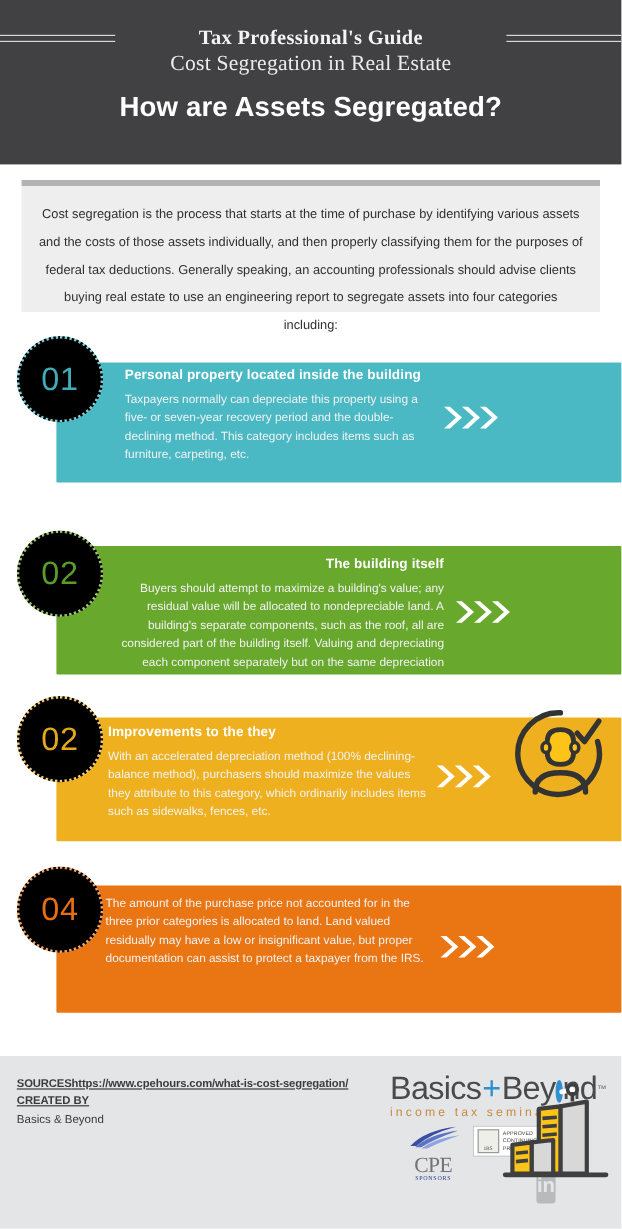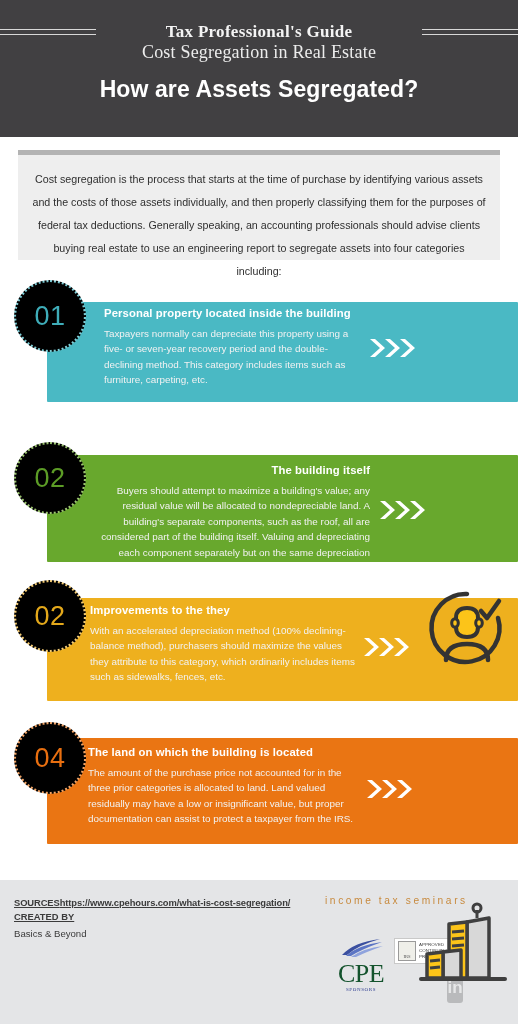--- a/index.html
+++ b/index.html
@@ -249,22 +249,22 @@
   .badges {
     position: absolute;
     left: 337px; top: 58px;
     display: flex;
     align-items: flex-start;
     gap: 9px;
   }
   .cpe-logo { width: 48px; text-align: center; }
   .cpe-word {
     font-family: "Liberation Serif", serif;
-    font-size: 26px;
-    color: #14532d;
+    font-size: 18px;
+    color: #737373;
     letter-spacing: -0.5px;
     line-height: 1;
     margin-top: -1px;
   }
   .cpe-sub {
     font-family: "Liberation Serif", serif;
     font-size: 5px;
     color: #2b3a8f;
     letter-spacing: 0.6px;
   }
@@ -410,41 +410,48 @@
     </div>
 
   </div>
 
   <div class="section" id="sec4">
     <div class="sec-bar"></div>
     <div class="num-circle">
       <span>04</span>
     </div>
     <div class="sec-text">
-      <div class="sec-title">The land on which the building is located</div>
       <div class="sec-body">The amount of the purchase price not accounted for in the three prior categories is allocated to land. Land valued residually may have a low or insignificant value, but proper documentation can assist to protect a taxpayer from the IRS.</div>
     </div>
     <div class="chevrons">
       <svg width="48" height="22" viewBox="0 0 48 22">
         <path d="M2 2 L12 11 L2 20 L7 20 L17 11 L7 2 Z" fill="#ffffff"></path>
         <path d="M17 2 L27 11 L17 20 L22 20 L32 11 L22 2 Z" fill="#ffffff"></path>
         <path d="M32 2 L42 11 L32 20 L37 20 L47 11 L37 2 Z" fill="#ffffff"></path>
       </svg>
     </div>
 
   </div>
 
   <div class="footer">
     <div class="src-block">
       <span class="src-line"><span>SOURCES</span><span>https://www.cpehours.com/what-is-cost-segregation/</span></span>
       <span class="created-by">CREATED BY</span>
       <span class="created-val">Basics &amp; Beyond</span>
     </div>
 
     <div class="brand">
+      <div class="brand-word">
+        <span>Basics</span>
+        <span class="brand-plus">+</span>
+        <span>Bey</span>
+        <span class="swoosh"></span>
+        <span>nd</span>
+        <span class="brand-tm">™</span>
+      </div>
       <div class="brand-sub">income tax seminars</div>
     </div>
 
     <div class="badges">
       <div class="cpe-logo">
         <svg width="46" height="20" viewBox="0 0 46 20">
           <path d="M4 17 Q16 4 42 1 Q20 7 9 17 Z" fill="#3a4fa0"></path>
           <path d="M8 18 Q20 7 44 4 Q24 11 13 18 Z" fill="#5b74c4"></path>
           <path d="M13 19 Q26 10 45 8 Q28 14 18 19 Z" fill="#8fa3dd"></path>
         </svg>

